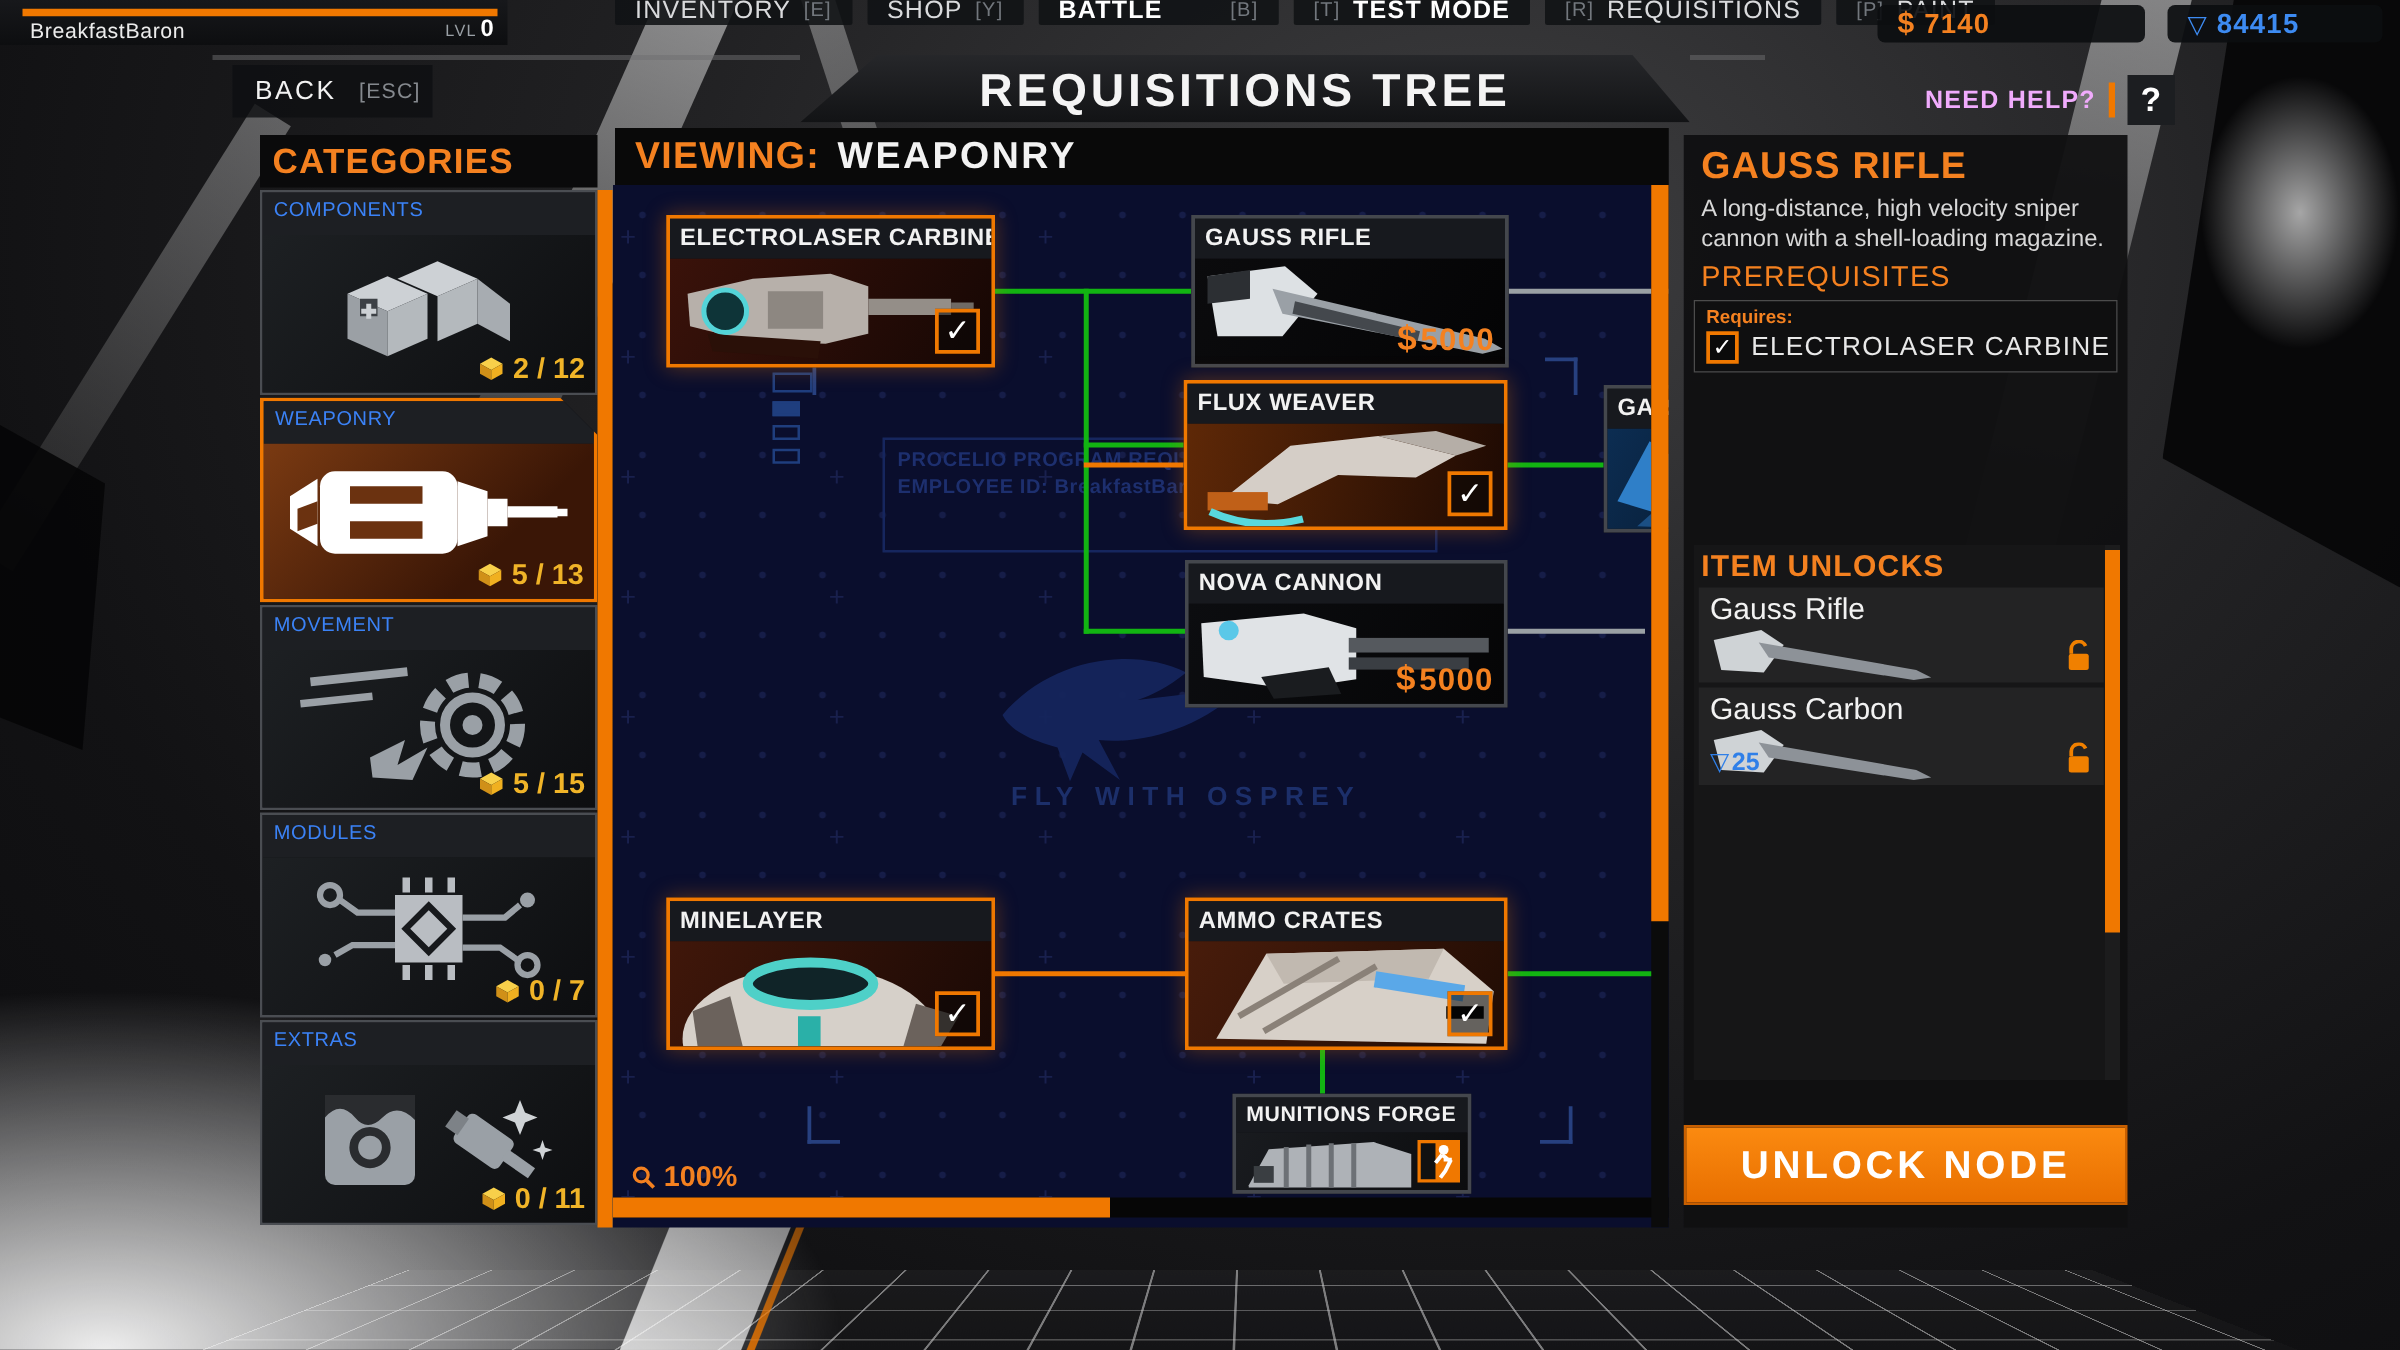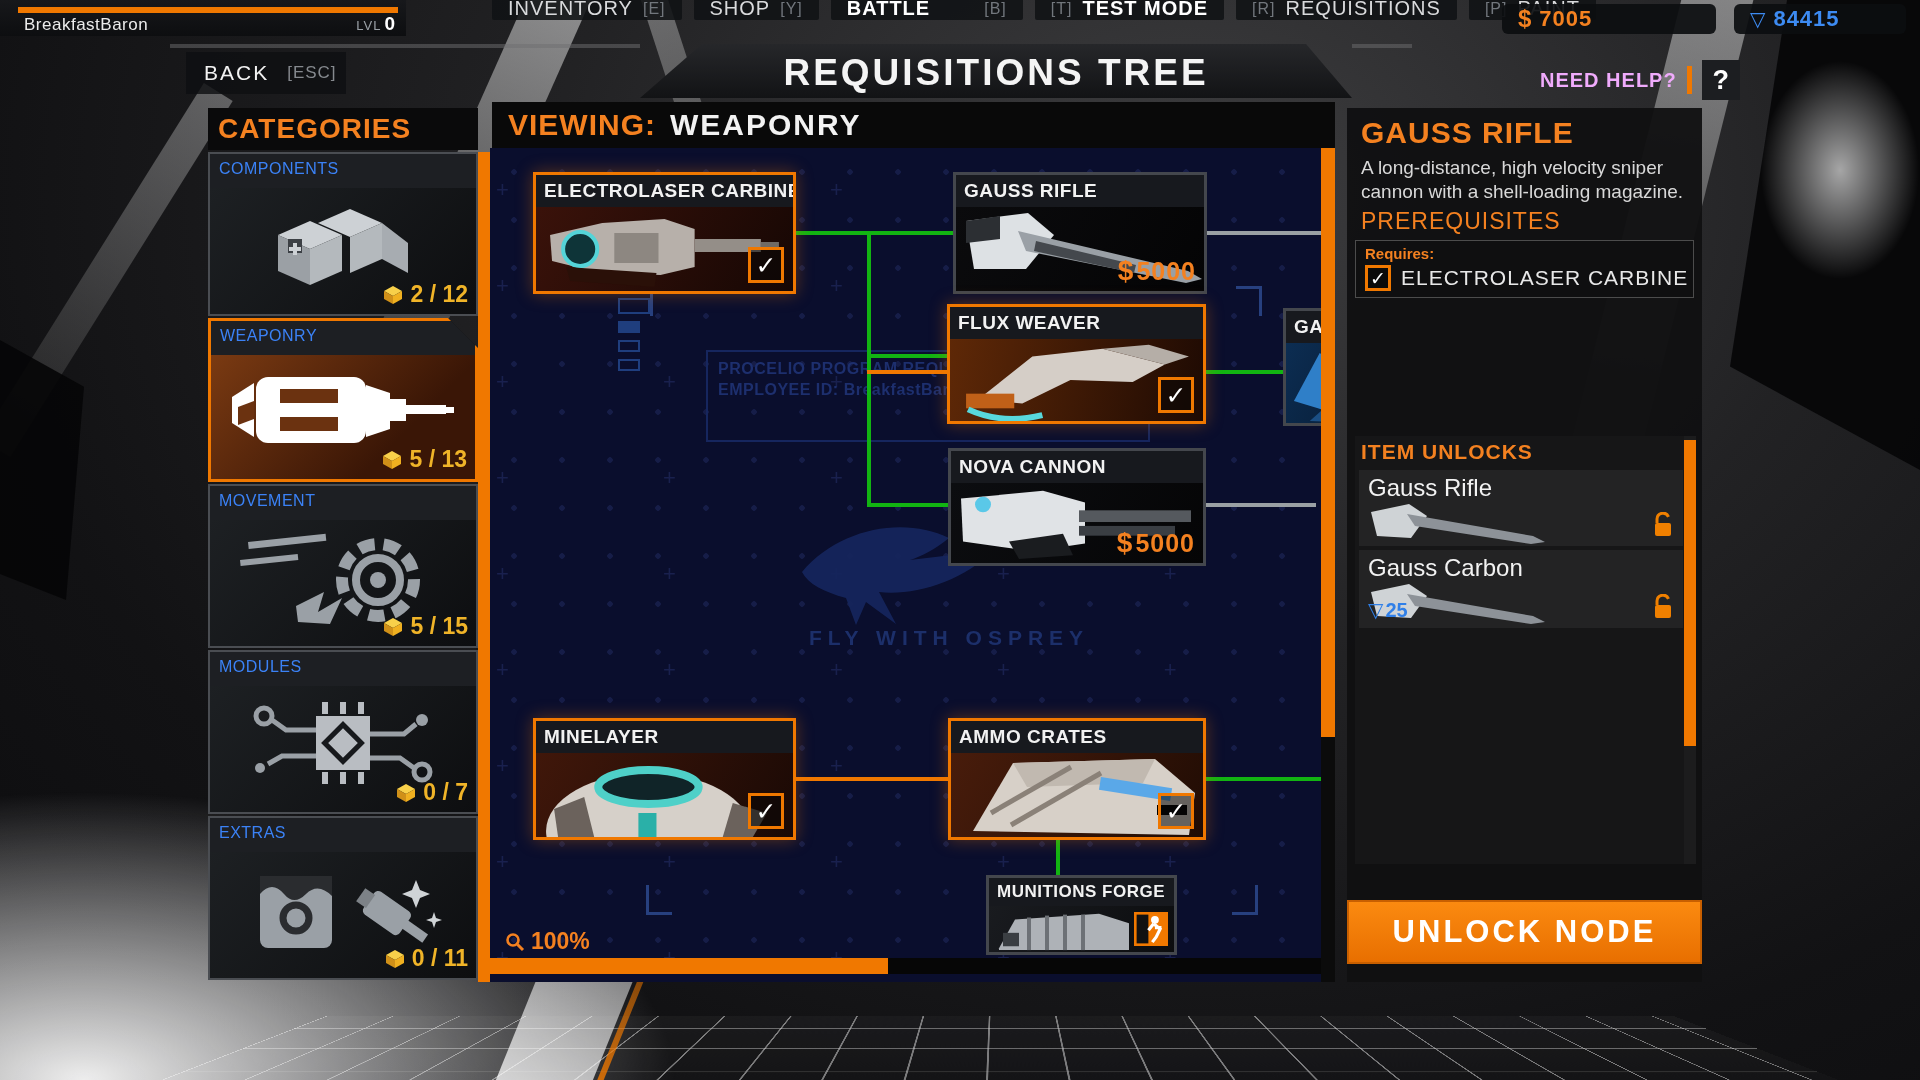--- a/index.html
+++ b/index.html
@@ -172,21 +172,21 @@
   .d-desc{position:absolute;left:14px;top:48px;width:332px;color:#d8d8d8;font-size:19px;line-height:24px}
   .d-prereq{position:absolute;left:14px;top:100px;color:#f48120;font-size:23px;font-weight:normal;letter-spacing:1px}
   .req-box{position:absolute;left:8px;top:132px;width:339px;height:58px;border:1px solid#4c4c4c;background:#0f0f10}
   .req-label{position:absolute;left:9px;top:4px;color:#f48120;font-size:15px;font-weight:bold}
   .req-row{position:absolute;left:9px;top:24px;display:flex;align-items:center;gap:10px}
   .req-check{width:26px;height:26px;border:3px solid #f07800;background:#0a0a0a;display:flex;
      align-items:center;justify-content:center}
   .req-check::before{content:"✓";color:#fff;font-size:19px;font-weight:bold}
   .req-item{color:#e8e8e8;font-size:21px;letter-spacing:1px}
   .unlocks{position:absolute;left:8px;top:328px;width:341px;height:428px;background:#161617}
-  .u-head{position:absolute;left:6px;top:4px;color:#f48120;font-size:21px;font-weight:bold;letter-spacing:1px}
+  .u-head{position:absolute;left:6px;top:4px;color:#f48120;font-size:24px;font-weight:bold;letter-spacing:1px}
   .u-sb{position:absolute;right:0;top:0;width:12px;height:428px;background:#1c1c1d}
   .u-sb .thumb{position:absolute;left:0;top:4px;width:12px;height:306px;background:#f07800}
   .u-row{position:absolute;left:4px;width:324px;background:#232324;cursor:pointer;overflow:hidden}
   .u-row1{top:34px;height:76px}
   .u-row2{top:114px;height:78px}
   .u-name{position:absolute;left:9px;top:4px;color:#f2f2f2;font-size:24px}
   .u-thumb{position:absolute;left:4px;top:30px}
   .u-lock{position:absolute;right:8px;bottom:8px}
   .u-cost{position:absolute;left:9px;bottom:6px;color:#2f7fe8;font-size:20px;font-weight:bold;
      display:flex;align-items:baseline;gap:2px}
@@ -245,21 +245,21 @@
         <span class="nav-key">[R]</span>
         <span class="nav-label">REQUISITIONS</span>
       </div>
       <div class="nav-item">
         <span class="nav-key">[P]</span>
         <span class="nav-label">PAINT</span>
       </div>
     </div>
     <div class="cur-plate cur-money">
       <span class="cur-sym-money">$</span>
-      <span class="cur-val-money">7005</span>
+      <span class="cur-val-money">7140</span>
     </div>
     <div class="cur-plate cur-prem">
       <span class="cur-sym-prem">▽</span>
       <span class="cur-val-prem">84415</span>
     </div>
   </div>
 
   <div class="hdr-strip hs1"></div>
     <div class="hdr-strip hs2"></div>
   <div class="hdr-backplate">

